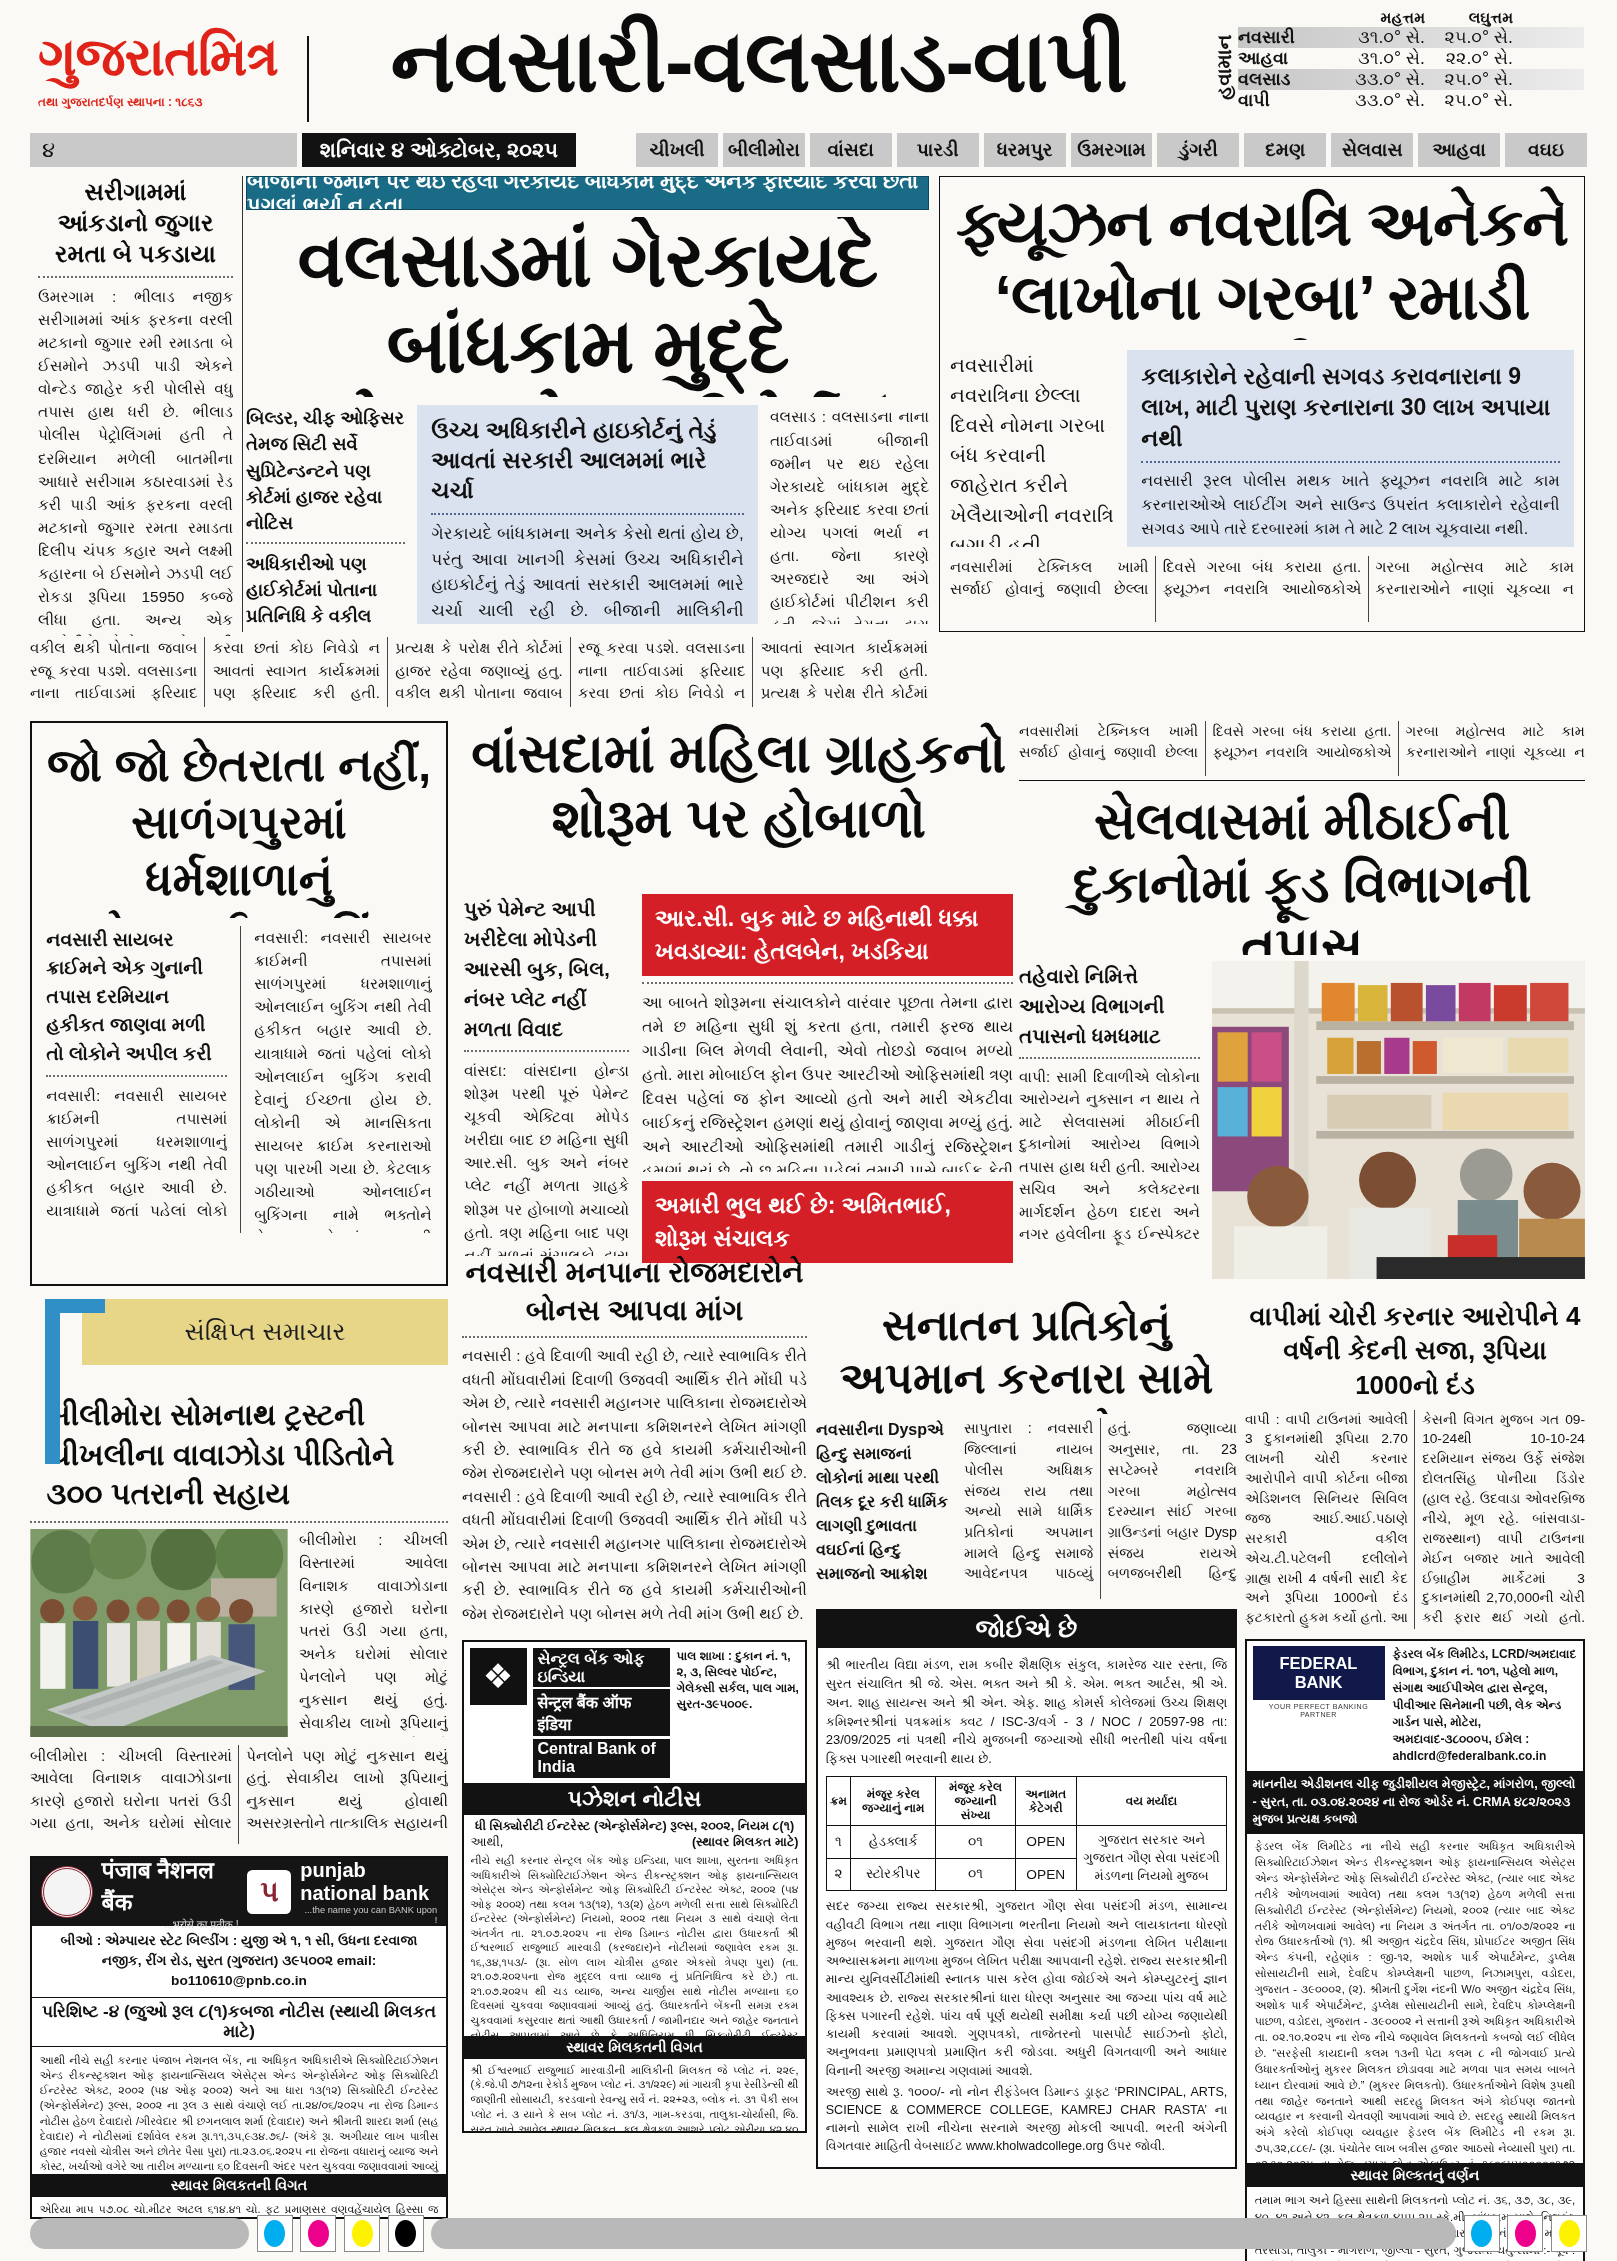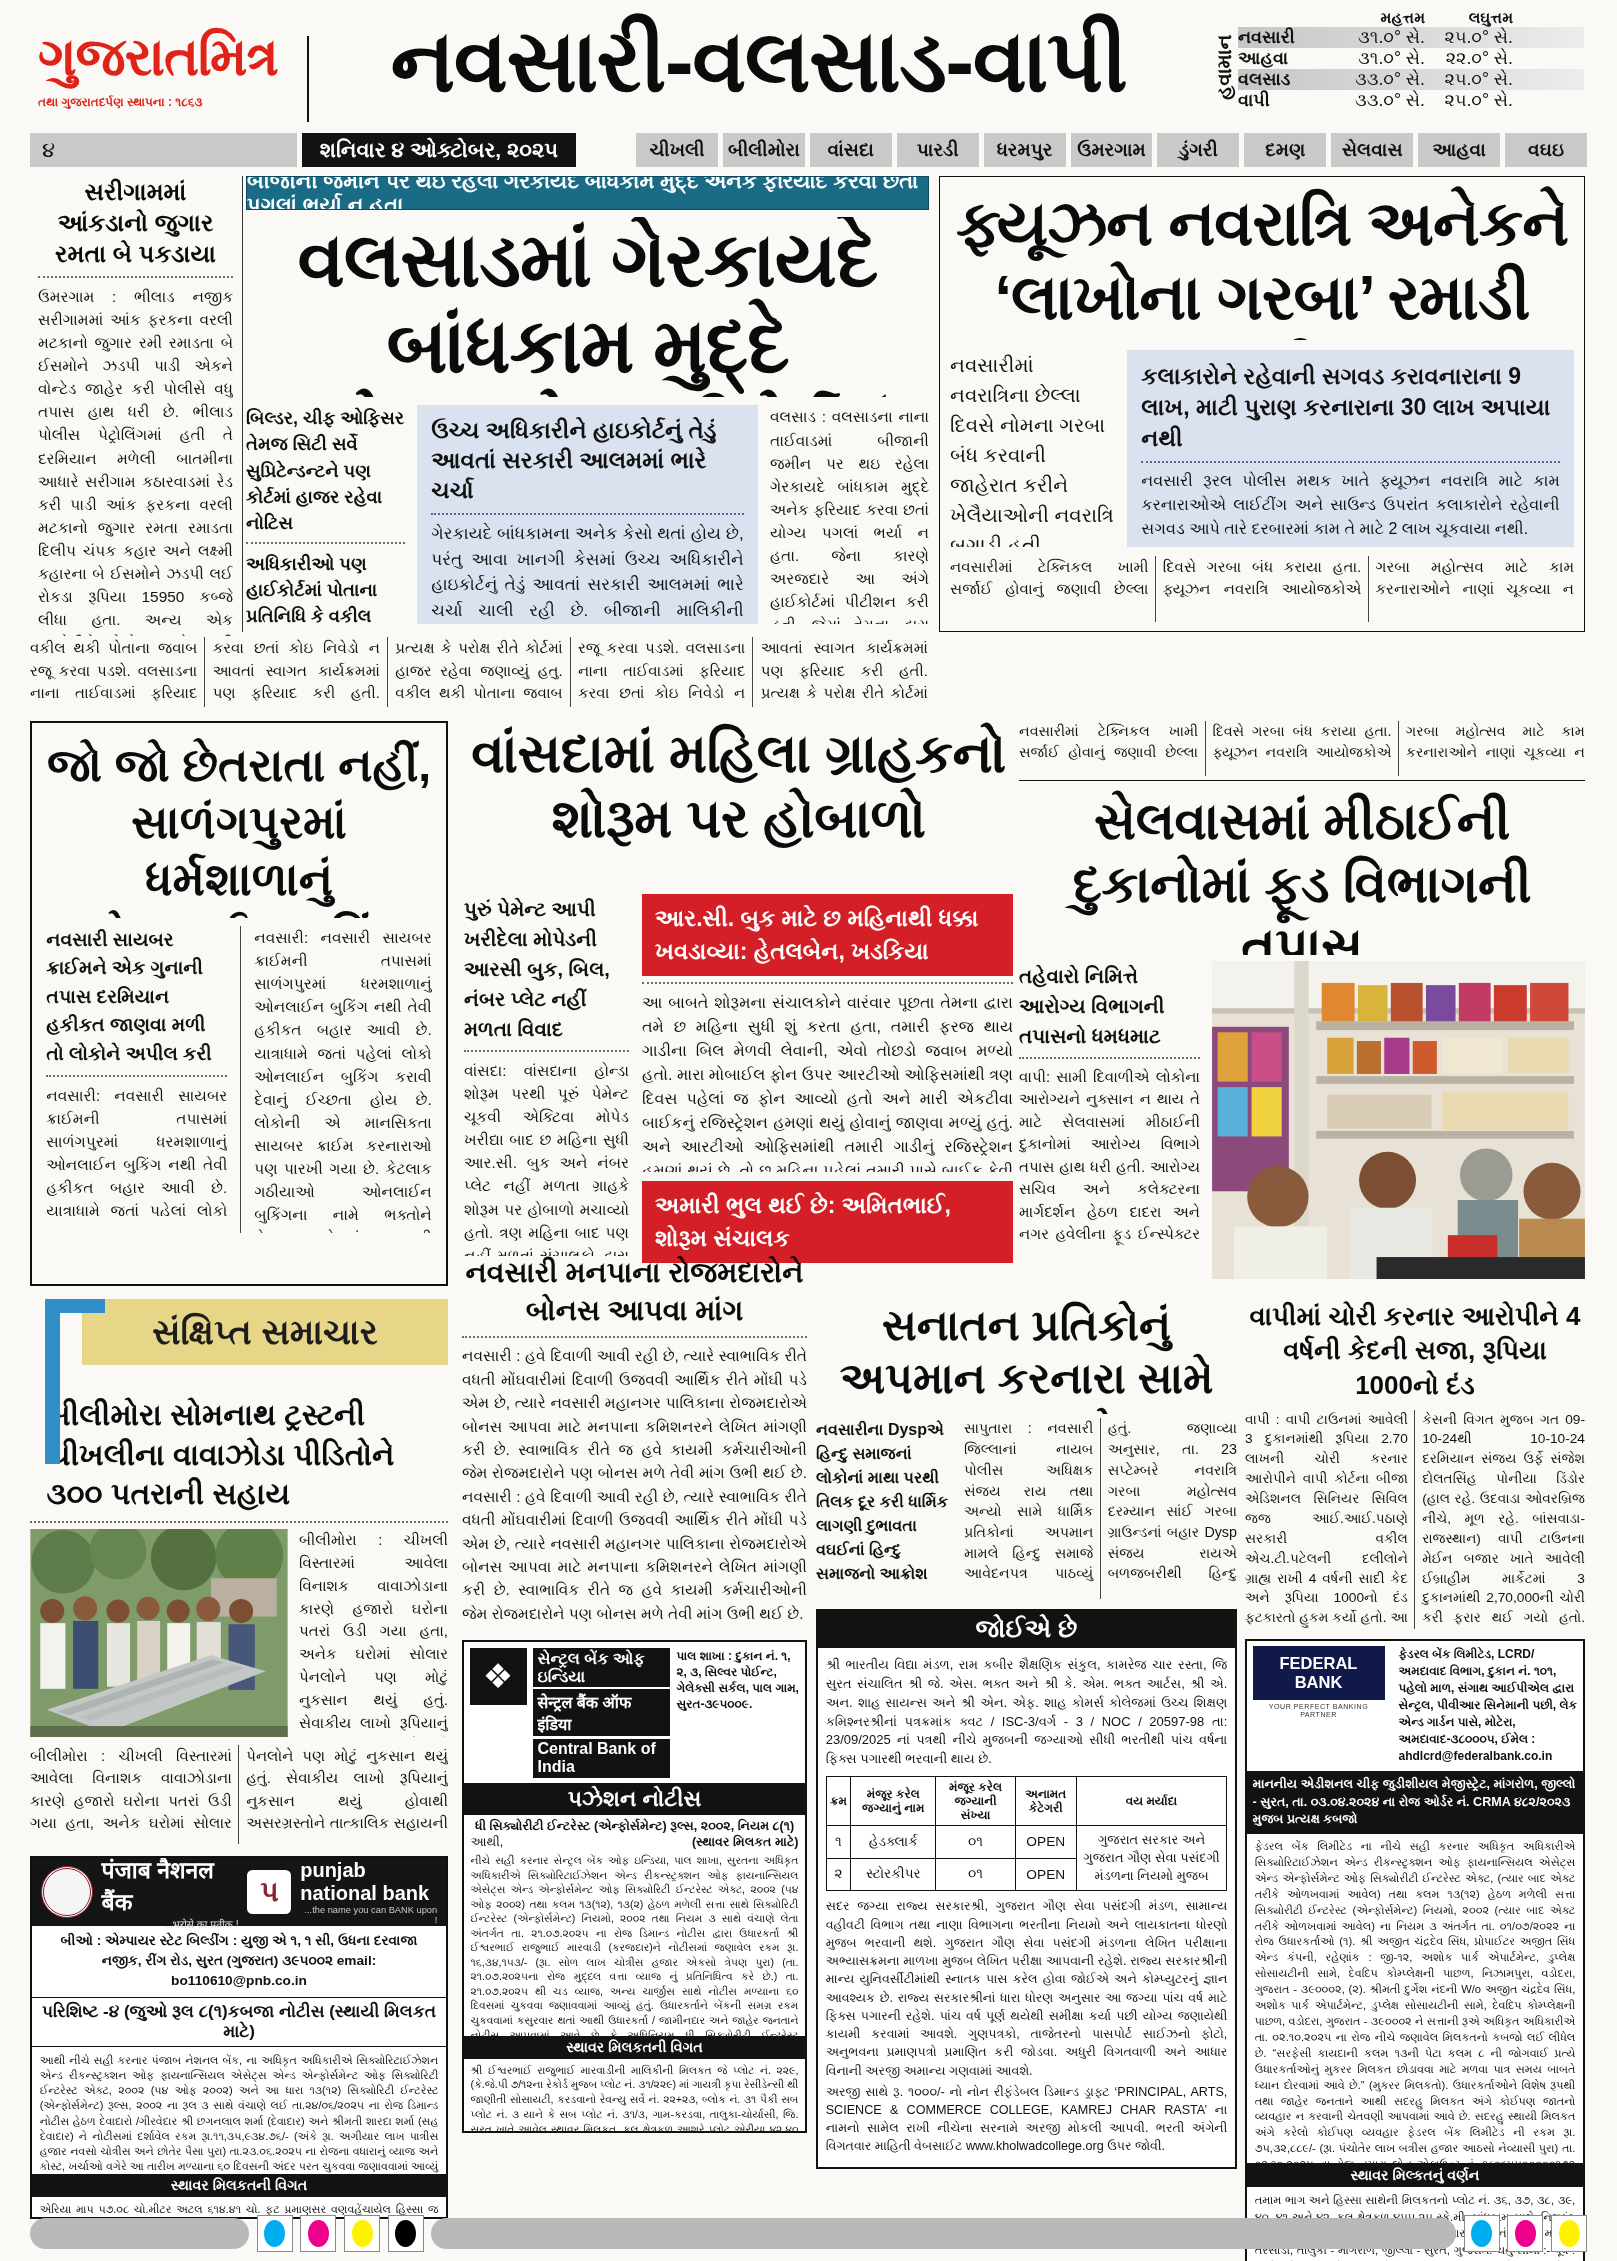--- a/index.html
+++ b/index.html
@@ -212,21 +212,21 @@
         </svg>
       </div>
     </div>
   </div>
 
   <div class="abs" style="left:30px;top:1299px;width:418px;">
     <div style="position:relative;height:82px;">
       <div class="abs" style="left:15.4px;top:0;width:60px;height:14.3px;background:#2f8fc6;"></div>
       <div class="abs" style="left:15.4px;top:0;width:14.3px;height:165px;background:#2f8fc6;"></div>
       <div style="margin-left:52px;height:66px;background:#e7d687;display:flex;align-items:center;justify-content:center;">
-        <div style="font-size:35px;font-weight:bold;color:#1d1d1d;">સંક્ષિપ્ત સમાચાર</div>
+        <div style="font-size:25px;font-weight:normal;color:#1d1d1d;">સંક્ષિપ્ત સમાચાર</div>
       </div>
     </div>
     <div class="hl" style="font-size:30px;line-height:1.32;margin-top:14.3px;text-align:left;margin-left:16.5px;">બીલીમોરા સોમનાથ ટ્રસ્ટની ચીખલીના વાવાઝોડા પીડિતોને ૩૦૦ પતરાની સહાય</div>
     <div class="dot"></div>
     <div class="flex" style="gap:11px;margin-top:3.3px;height:208px;">
       <div style="width:258px;">
         <svg viewBox="0 0 470 380" width="258" height="208" role="img" aria-label="tin sheet aid distribution photo">
           <rect width="470" height="380" fill="#7f9b69"></rect>
           <circle cx="60" cy="60" r="58" fill="#5d7c49"></circle>
             <circle cx="160" cy="40" r="52" fill="#67854f"></circle>
@@ -350,21 +350,21 @@
       </div>
     </div>
   </div>
 
   <div class="abs" style="left:1245px;top:1299px;width:340px;">
     <div>
       <div class="hl" style="font-size:26px;line-height:1.32;">વાપીમાં ચોરી કરનાર આરોપીને 4 વર્ષની કેદની સજા, રૂપિયા 1000નો દંડ</div>
       <div class="c2 jt" style="margin-top:7.7px;font-size:13.7px;line-height:1.45;height:219px;">વાપી : વાપી ટાઉનમાં આવેલી 3 દુકાનમાંથી રૂપિયા 2.70 લાખની ચોરી કરનાર આરોપીને વાપી કોર્ટના બીજા એડિશનલ સિનિયર સિવિલ જજ આઈ.આઈ.પઠાણે સરકારી વકીલ એચ.ટી.પટેલની દલીલોને ગ્રાહ્ય રાખી 4 વર્ષની સાદી કેદ અને રૂપિયા 1000નો દંડ ફટકારતો હુકમ કર્યો હતો. આ કેસની વિગત મુજબ ગત 09-10-24થી 10-10-24 દરમિયાન સંજય ઉર્ફે સંજેશ દોલતસિંહ પોનીયા ડિંડોર (હાલ રહે. ઉદવાડા ઓવરબ્રિજ નીચે, મૂળ રહે. બાંસવાડા-રાજસ્થાન) વાપી ટાઉનના મેઈન બજાર ખાતે આવેલી ઈબ્રાહીમ માર્કેટમાં 3 દુકાનમાંથી 2,70,000ની ચોરી કરી ફરાર થઈ ગયો હતો. જેની ધરપકડ બાદ અંતિમ સુનાવણી હાથ ધરાતા વાપી કોર્ટે આરોપીને 4 વર્ષની કેદનો હુકમ કર્યો હતો.</div>
     </div>
     <div class="adbox" style="margin-top:10px;height:636px;border-width:2.2px;">
-      <div class="flex" style="gap:14px;padding:5.5px;align-items:flex-start;border-bottom:1.6px solid #111;">
+      <div class="flex" style="gap:8px;padding:5.5px;align-items:flex-start;border-bottom:1.6px solid #111;">
         <div style="width:132px;flex:none;">
           <div style="background:#10194a;color:#fff;font-weight:bold;font-size:16.5px;text-align:center;padding:7.7px 2.2px;">FEDERAL BANK</div>
           <div style="font-size:7.1px;color:#333;text-align:center;margin-top:3.3px;letter-spacing:0.5px;">YOUR PERFECT BANKING PARTNER</div>
         </div>
         <div style="flex:1;font-size:12px;font-weight:bold;line-height:1.42;">ફેડરલ બેંક લિમીટેડ, LCRD/અમદાવાદ વિભાગ, દુકાન નં. ૧૦૧, પહેલો માળ, સંગાથ આઈપીએલ દ્વારા સેન્ટ્રલ, પીવીઆર સિનેમાની પછી, લેક એન્ડ ગાર્ડન પાસે, મોટેરા, અમદાવાદ-૩૮૦૦૦૫, ઈમેલ : ahdlcrd@federalbank.co.in</div>
       </div>
       <div class="bb" style="font-size:12.6px;line-height:1.4;padding:4.4px 5.5px;text-align:left;">માનનીય એડીશનલ ચીફ જુડીશીયલ મેજીસ્ટ્રેટ, માંગરોળ, જીલ્લો - સુરત, તા. ૦૩.૦૪.૨૦૨૪ ના રોજ ઓર્ડર નં. CRMA ૪૮૨/૨૦૨૩ મુજબ પ્રત્યક્ષ કબજો</div>
       <div class="jt" style="font-size:11.2px;line-height:1.42;padding:5.5px 7.7px;height:318px;">ફેડરલ બેંક લિમીટેડ ના નીચે સહી કરનાર અધિકૃત અધિકારીએ સિક્યોરિટાઈઝેશન એન્ડ રીકન્સ્ટ્રક્શન ઓફ ફાયનાન્સિયલ એસેટ્સ એન્ડ એન્ફોર્સમેન્ટ ઓફ સિક્યોરીટી ઈન્ટરેસ્ટ એક્ટ, (ત્યાર બાદ એક્ટ તરીકે ઓળખવામાં આવેલ) તથા કલમ ૧૩(૧૨) હેઠળ મળેલી સત્તા સિક્યોરીટી ઈન્ટરેસ્ટ (એન્ફોર્સમેન્ટ) નિયમો, ૨૦૦૨ (ત્યાર બાદ એક્ટ તરીકે ઓળખવામાં આવેલ) ના નિયમ ૩ અંતર્ગત તા. ૦૧/૦૭/૨૦૨૨ ના રોજ ઉધારકર્તાઓ (૧). શ્રી અજીત ચંદ્રદેવ સિંધ, પ્રોપાઈટર અજીત સિંધ એન્ડ કંપની, રહેણાંક : જી-૧૨, અશોક પાર્ક એપાર્ટમેન્ટ, ડુપ્લેક્ષ સોસાયટીની સામે, દેવદિપ કોમ્પ્લેક્ષની પાછળ, નિઝામપુરા, વડોદરા, ગુજરાત - ૩૯૦૦૦૨, (૨). શ્રીમતી દુર્ગેશ નંદની W/o અજીત ચંદ્રદેવ સિંધ, અશોક પાર્ક એપાર્ટમેન્ટ, ડુપ્લેક્ષ સોસાયટીની સામે, દેવદિપ કોમ્પ્લેક્ષની પાછળ, વડોદરા, ગુજરાત - ૩૯૦૦૦૨ ને સત્તાની રૂએ અધિકૃત અધિકારીએ તા. ૦૨.૧૦.૨૦૨૫ ના રોજ નીચે જણાવેલ મિલકતનો કબજો લઈ લીધેલ છે. “સરફેસી કાયદાની કલમ ૧૩ની પેટા કલમ ૮ ની જોગવાઈ પ્રત્યે ઉધારકર્તાઓનું મુકરર મિલકત છોડાવવા માટે મળવા પાત્ર સમય બાબતે ધ્યાન દોરવામાં આવે છે.” (મુકરર મિલકતો). ઉધારકર્તાઓને વિશેષ રૂપથી તથા જાહેર જનતાને આથી સદરહુ મિલકત અંગે કોઈપણ જાતનો વ્યવહાર ન કરવાની ચેતવણી આપવામાં આવે છે. સદરહુ સ્થાયી મિલકત અંગે કરેલો કોઈપણ વ્યવહાર ફેડરલ બેંક લિમીટેડ ની રકમ રૂા. ૭૫,૩૨,૮૮૯/- (રૂા. પંચોતેર લાખ બત્રીસ હજાર આઠસો નેવ્યાસી પુરા) તા. ૦૨.૧૦.૨૦૨૫ ના રોજ તમારા લોન એકાઉન્ટ નં. ૧૮૦૬૫૫૦૦૦૦૦૧૭૨ હેઠળ તમારા તરફથી બાકી રકમ વત્તા અન્ય ચાર્જીસ, કોસ્ટ અને વ્યાજ સાથે બોજાને આધિન રહેશે.</div>
       <div class="bb" style="font-size:14.3px;height:24px;line-height:24px;">સ્થાવર મિલ્કતનું વર્ણન</div>
       <div class="jt" style="font-size:11.5px;line-height:1.45;padding:5.5px 7.7px;height:165px;">તમામ ભાગ અને હિસ્સા સાથેની મિલકતનો પ્લોટ નં. ૩૬, ૩૭, ૩૮, ૩૯, ૪૦, ૪૧ અને ૪૨, કુલ ક્ષેત્રફળ ૪૫૫.૨૫ સ્કે.મી. બાંધકામ સાથે, નિલકંઠ સોસાયટી થી જાણીતી સ્કીમ, જમીનનો આર.એસ. નં. ૪૨૩, મોજે - તરસાડી, તાલુકો - માંગરોળ, જીલ્લો - સુરત, ગુજરાત. ચતુઃસીમા :- પૂર્વે : જાહેર રોડ, પશ્ચિમે : આર.એસ. નં. ૪૨૩ ના અન્ય પ્લોટ, આર.એસ. નં. ૪૨૩ ની માર્જીન જમીન છોડીને, ઉત્તરે : જાહેર રોડની જમીન, દક્ષિણે : આર.એસ. નં. ૪૨૮ ની જમીન, આર.એસ. નં. ૪૨૩ ની ખુલ્લી જમીન છોડીને.</div>

